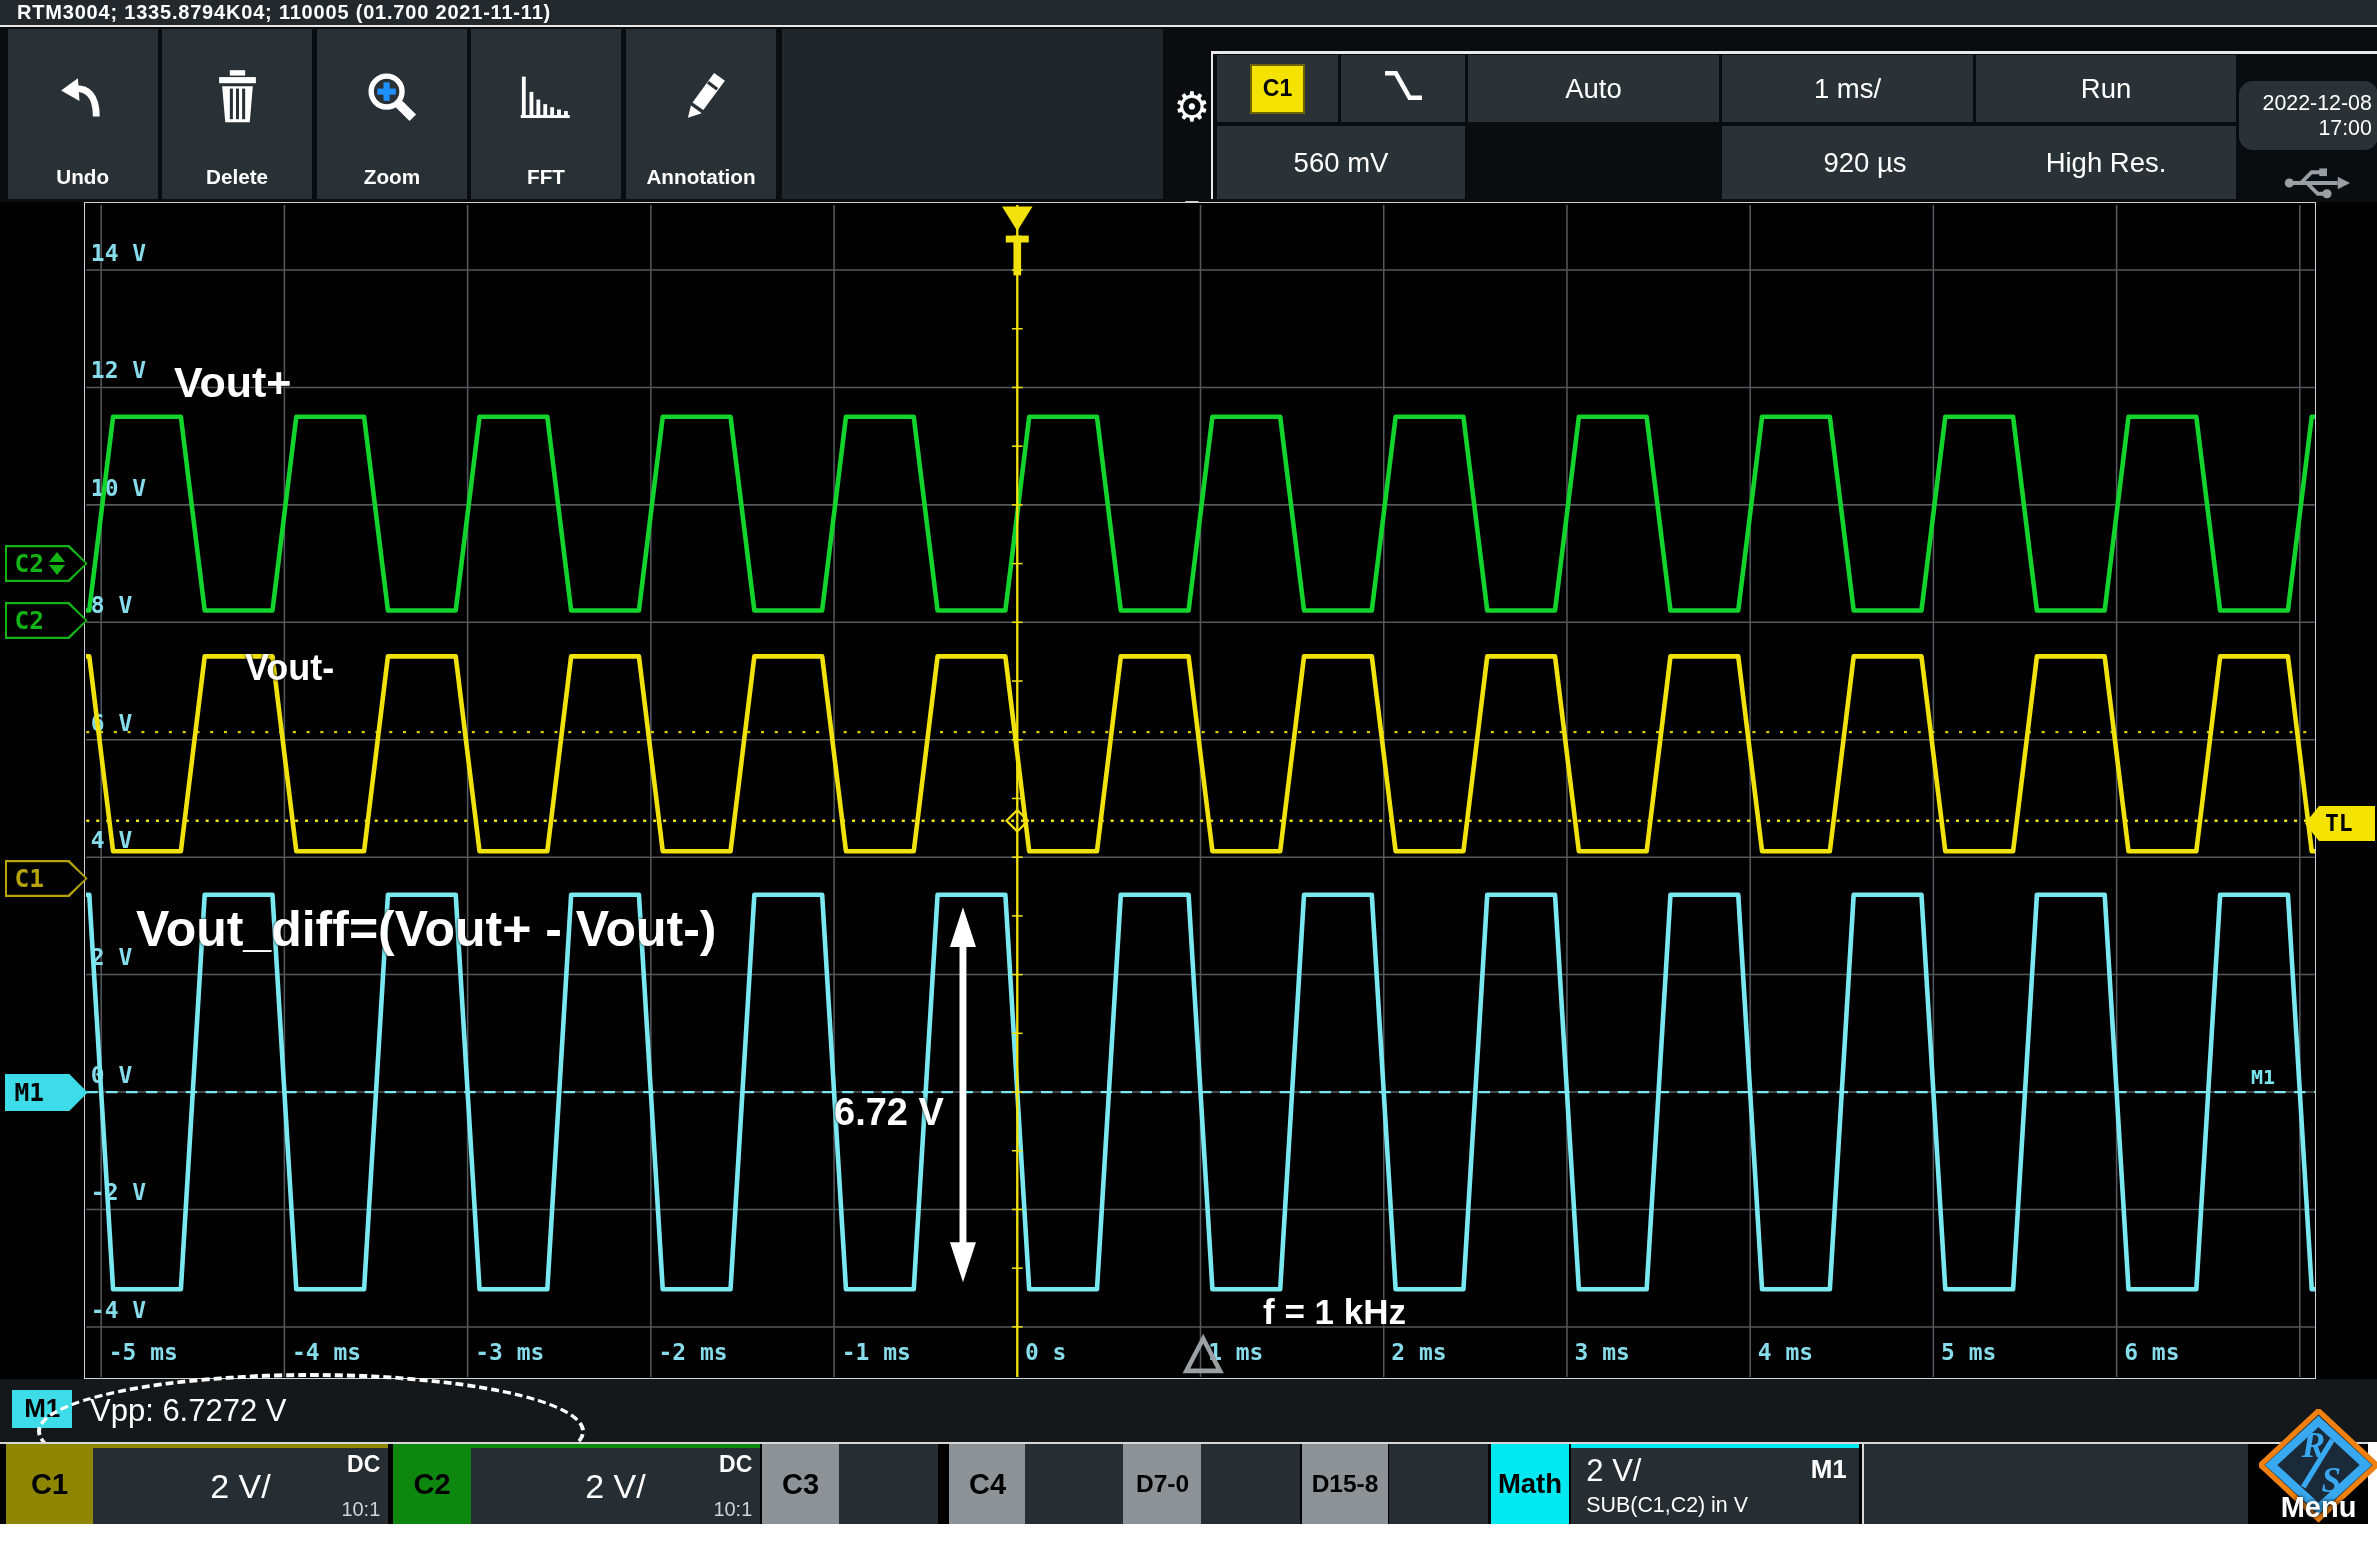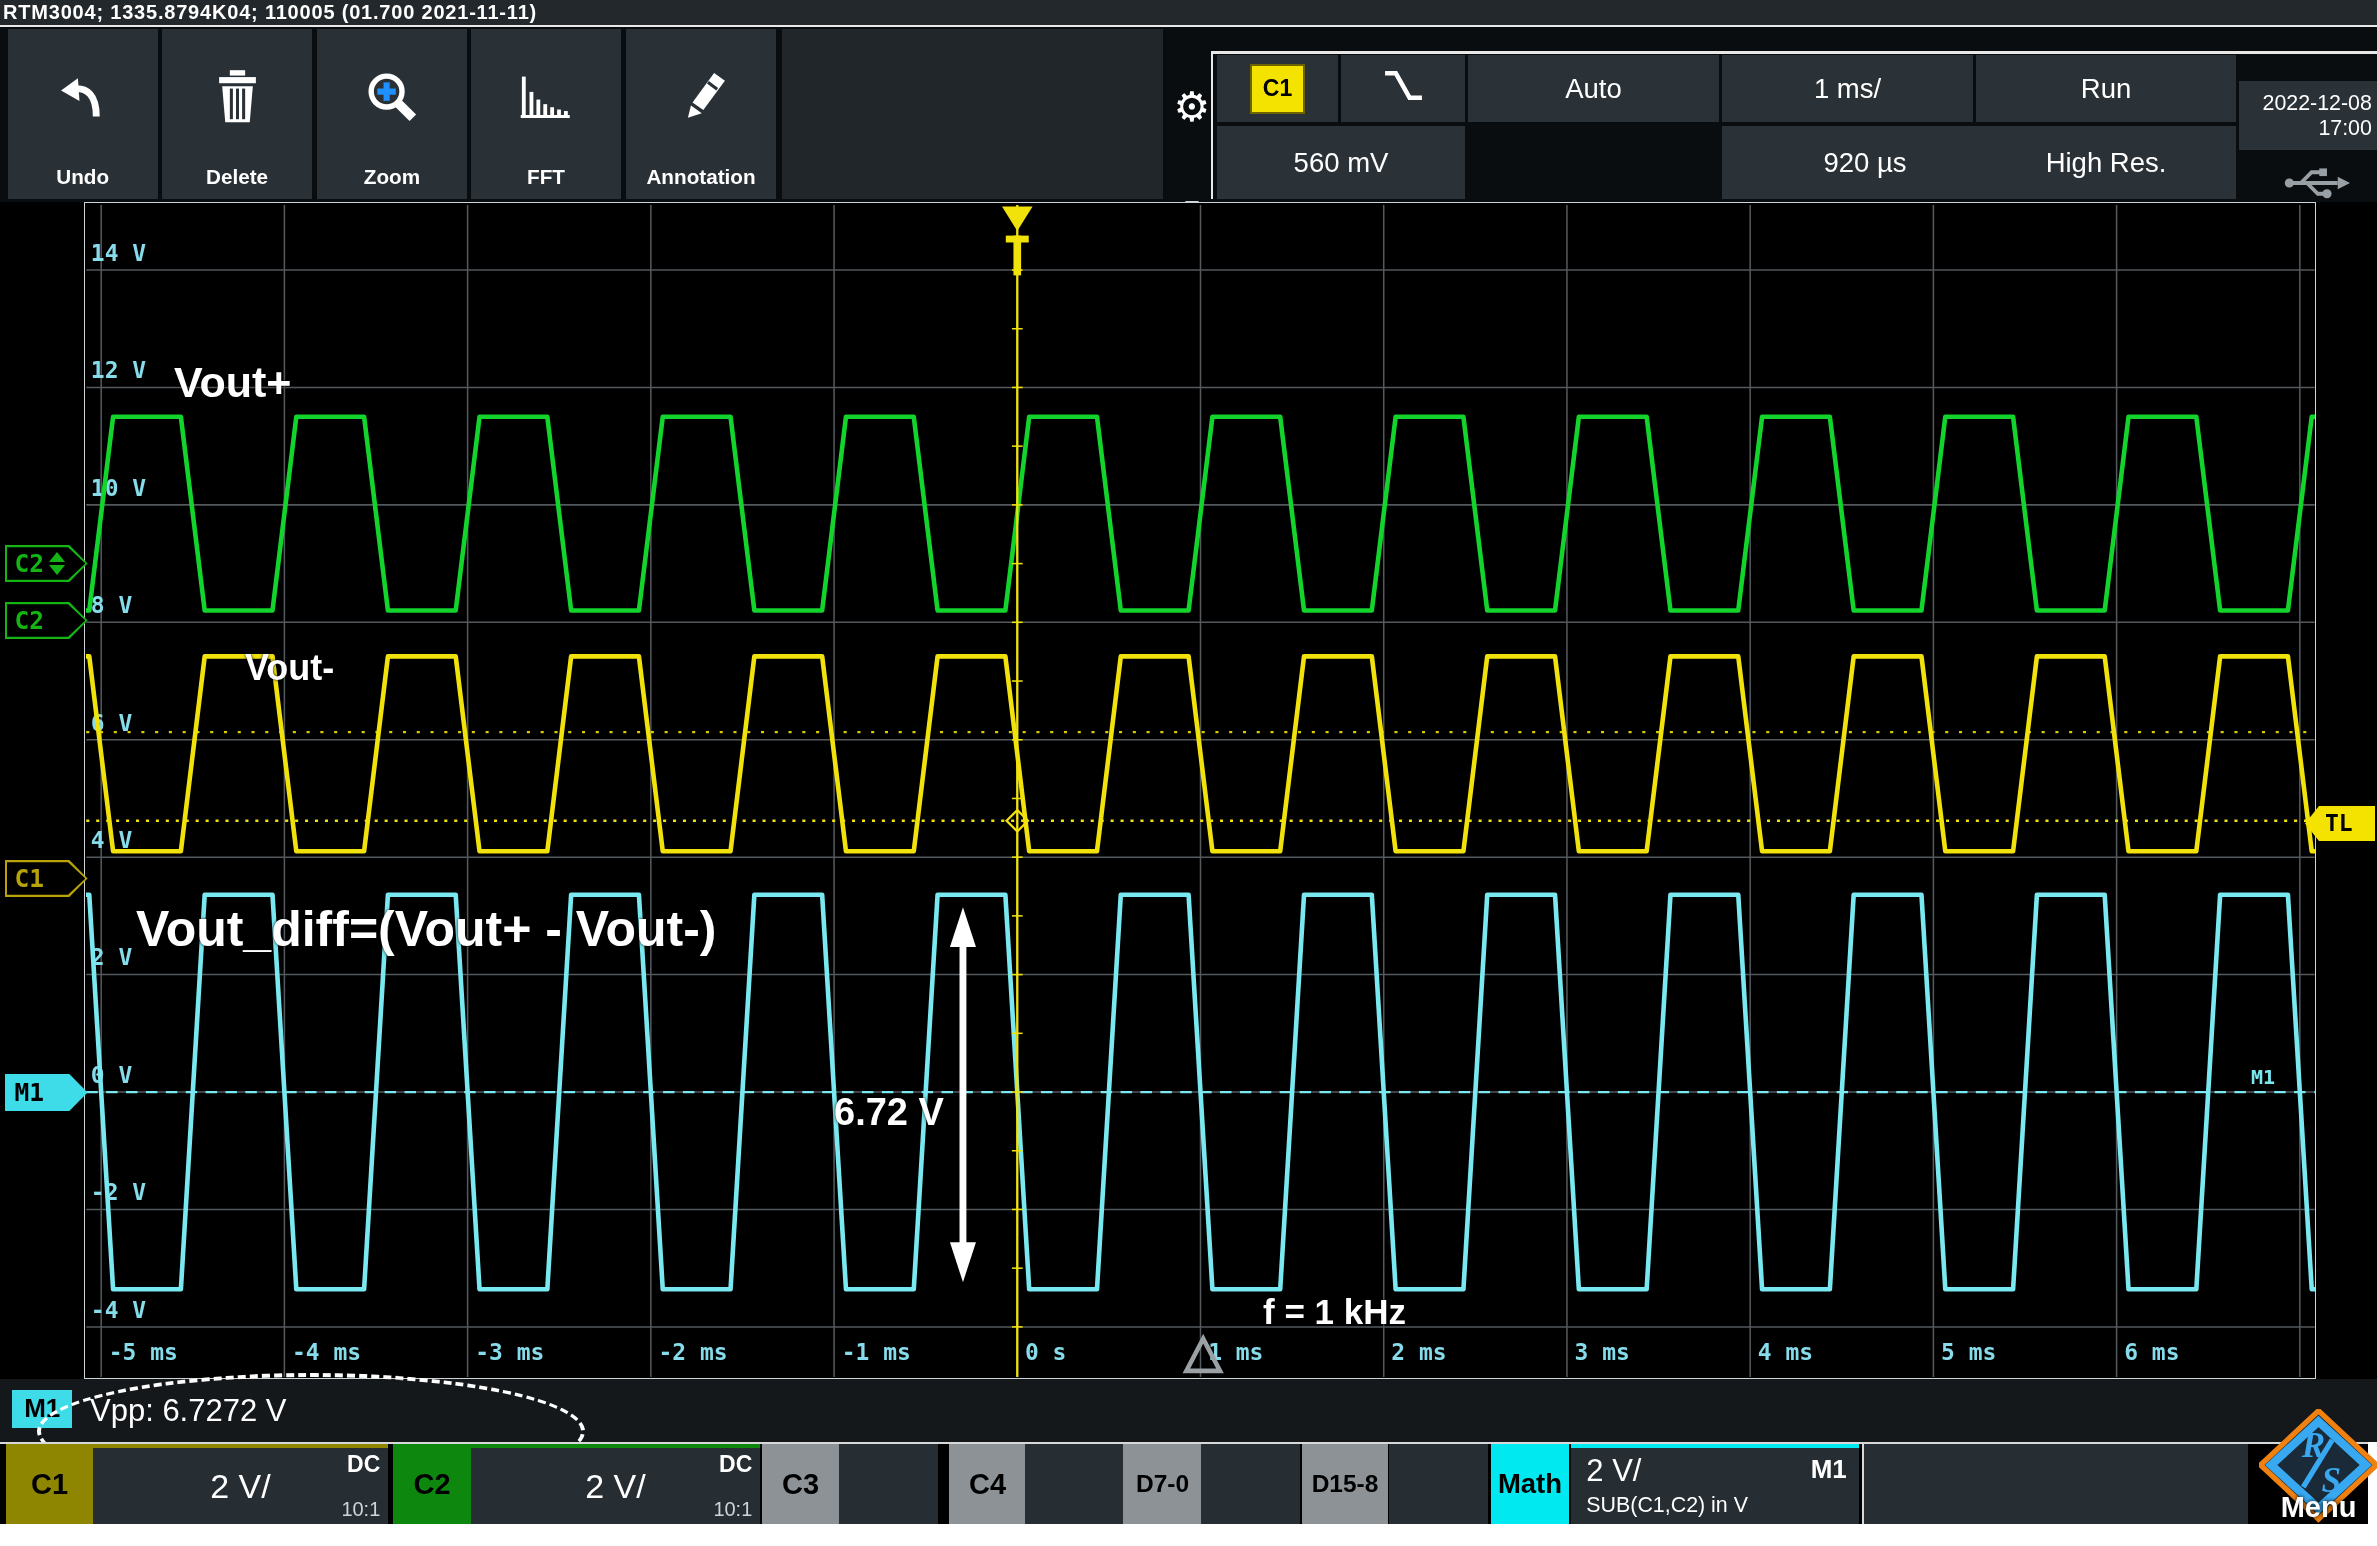--- a/index.html
+++ b/index.html
@@ -1,39 +1,39 @@
 <!DOCTYPE html>
 <html style="font-size:12.2px"><head>
 <meta charset="utf-8">
 <style>
   html,body{margin:0;padding:0;background:#000;}
   #root{position:relative;width:2377px;height:1546px;background:#000;overflow:hidden;
         font-family:"Liberation Sans",sans-serif;color:#fff;}
   
   #titlebar{position:absolute;left:0;top:0;width:2377px;height:24.5px;background:#22282c;
             border-bottom:2.3px solid #e8e8e8;display:flex;align-items:center;}
-  #titlebar span{font-size:20px;font-weight:bold;padding-left:3px;letter-spacing:0.8px;}
+  #titlebar span{font-size:20px;font-weight:bold;padding-left:17px;letter-spacing:0.8px;}
   
   #toolbar{position:absolute;left:0;top:27px;width:2377px;height:175px;background:#0a0d0f;}
   .tb-btn{position:absolute;top:1.5px;width:150px;height:170px;background:#2a3136;
           display:flex;flex-direction:column;align-items:center;justify-content:flex-end;}
   .tb-btn .ic{flex:1;display:flex;align-items:center;justify-content:center;}
   .tb-btn .lb{font-size:20.7px;font-weight:bold;padding-bottom:9.2px;}
   #tb-spacer{position:absolute;left:782px;top:1.5px;width:381px;height:170px;background:#20262a;}
   #gear{position:absolute;left:1169px;top:46px;width:46px;height:92px;color:#fff;
         font-size:41px;text-align:center;line-height:69px;}
   #gear-caret{position:absolute;left:1185px;top:174px;width:0;height:0;
         border-left:7.7px solid transparent;border-right:7.7px solid transparent;border-top:10.7px solid #cfd4d7;}
   .tg-line{position:absolute;background:#e8e8e8;}
   .tg-cell{position:absolute;background:#2b3237;display:flex;align-items:center;justify-content:center;
            font-size:27.5px;color:#fff;}
   #c1-badge{width:51px;height:46px;background:#f4e200;border:2.3px solid #6d6400;color:#000;
             font-size:23px;font-weight:bold;display:flex;align-items:center;justify-content:center;}
   #datetime{position:absolute;left:2239px;top:54px;width:139px;height:69px;background:#2b3237;
-            display:flex;flex-direction:column;align-items:flex-end;justify-content:center;padding-right:6.1px;box-sizing:border-box;}
+            display:flex;flex-direction:column;align-items:flex-end;justify-content:center;padding-right:6.1px;box-sizing:border-box;border-radius:14px;}
   #datetime div{font-size:21.4px;line-height:24.5px;}
   
   #plot-frame{position:absolute;left:84px;top:202px;width:2232px;height:1177px;
               border:1.5px solid #cfd4d7;background:#000;box-sizing:border-box;}
   #wave-svg{position:absolute;left:86px;top:205px;}
   .flag{position:absolute;left:4.6px;width:83px;height:37px;}
   .flag .outer{position:absolute;inset:0;clip-path:polygon(0 0,78% 0,100% 50%,78% 100%,0 100%);}
   .flag .inner{position:absolute;left:2.3px;top:2.3px;right:2.3px;bottom:2.3px;
                clip-path:polygon(0 0,78% 0,100% 50%,78% 100%,0 100%);background:#000;
                display:flex;align-items:center;justify-content:flex-start;padding-left:7.7px;gap:4.6px;

